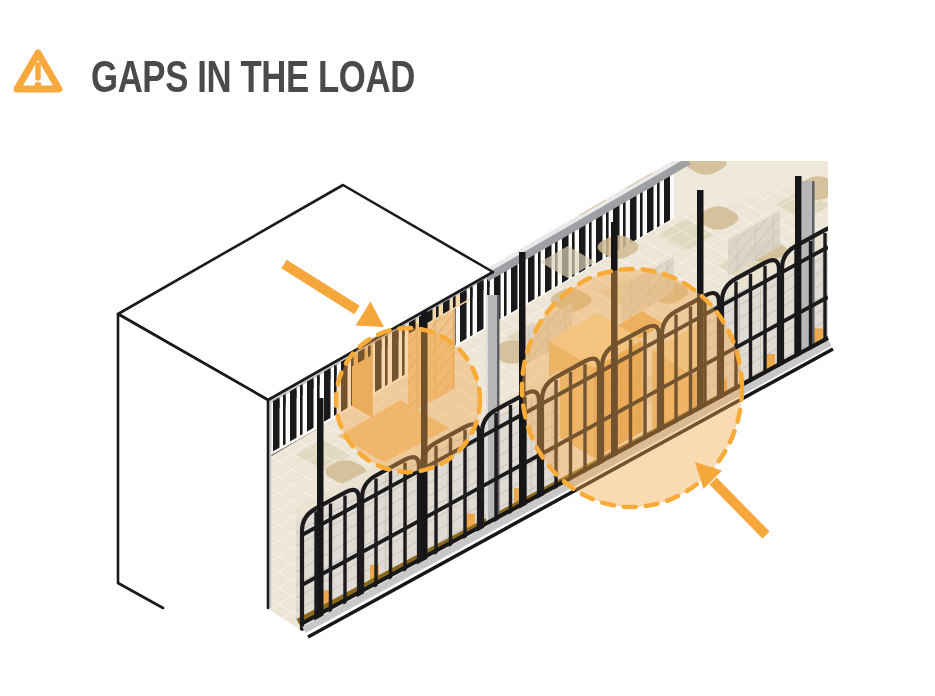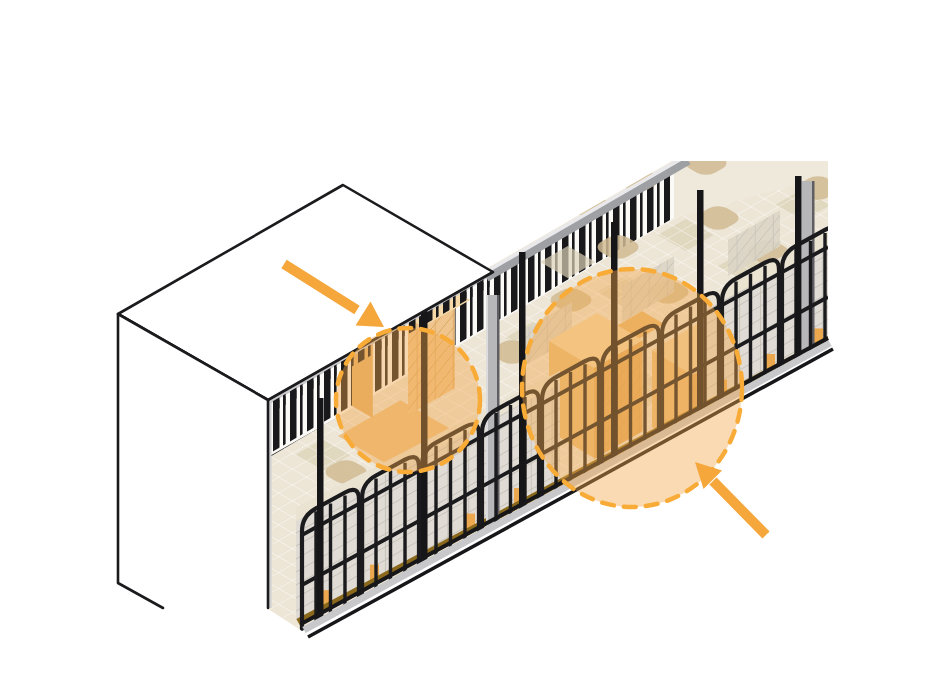--- a/index.html
+++ b/index.html
@@ -9,20 +9,28 @@
   .warn-ico{position:absolute;left:13px;top:45px;width:50px;height:52px;}
   .ttl{position:absolute;left:91px;top:52px;font-size:44px;font-weight:700;color:#4a4a4c;
        letter-spacing:-0.5px;transform:scaleX(0.79);transform-origin:left center;white-space:nowrap;}
   .illus{position:absolute;left:0;top:0;z-index:1;}
 </style>
 </head>
 <body>
 
 <div class="stage">
 
+  <div class="hdr">
+    <svg class="warn-ico" viewBox="0 0 50 52">
+      <polygon points="25,8 46,44 4,44" fill="#ffffff" stroke="#F8A93D" stroke-width="7" stroke-linejoin="round"></polygon>
+      <line x1="25" y1="20" x2="25" y2="33" stroke="#F8A93D" stroke-width="5.5" stroke-linecap="round"></line>
+      <circle cx="25" cy="40.5" r="3.4" fill="#F8A93D"></circle>
+    </svg>
+    <div class="ttl">GAPS IN THE LOAD</div>
+  </div>
 
   <svg class="illus" width="935" height="696" viewBox="0 0 935 696">
     <defs>
       <clipPath id="trailerClip">
         <polygon points="268,398 491,266 672,161 828,161 828,341 302,631 268,609"></polygon>
       </clipPath>
       <pattern id="isoGrid" width="16" height="16" patternUnits="userSpaceOnUse" patternTransform="matrix(0.868,-0.497,0.868,0.497,0,0)">
         <path d="M0,0 H16 M0,0 V16" stroke="rgba(255,255,255,0.85)" stroke-width="1.1" fill="none"></path>
       </pattern>
       <pattern id="brickGray" width="24" height="13" patternUnits="userSpaceOnUse" patternTransform="matrix(0.868,-0.497,0,1,0,0)">

